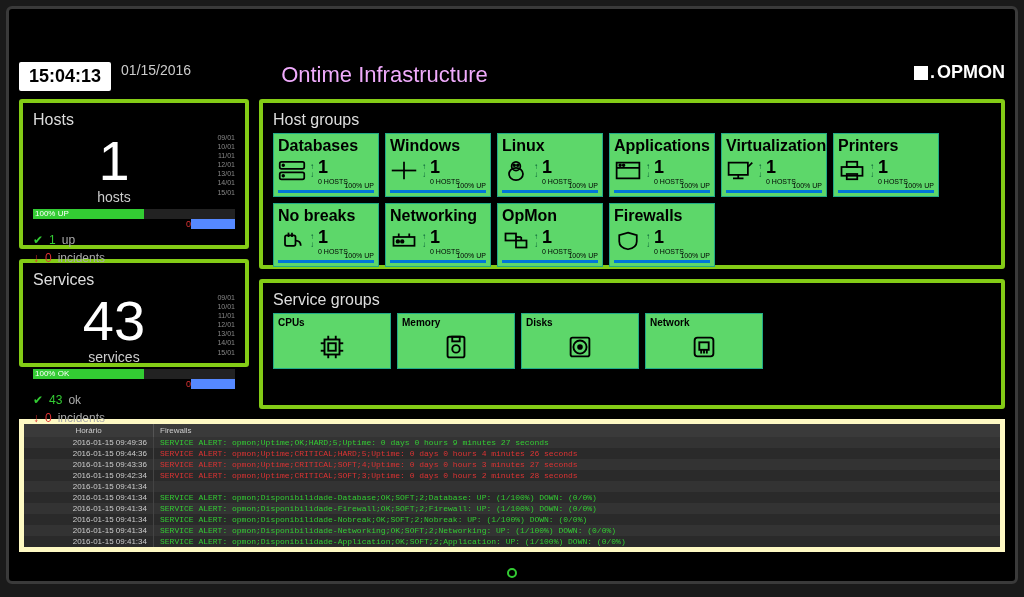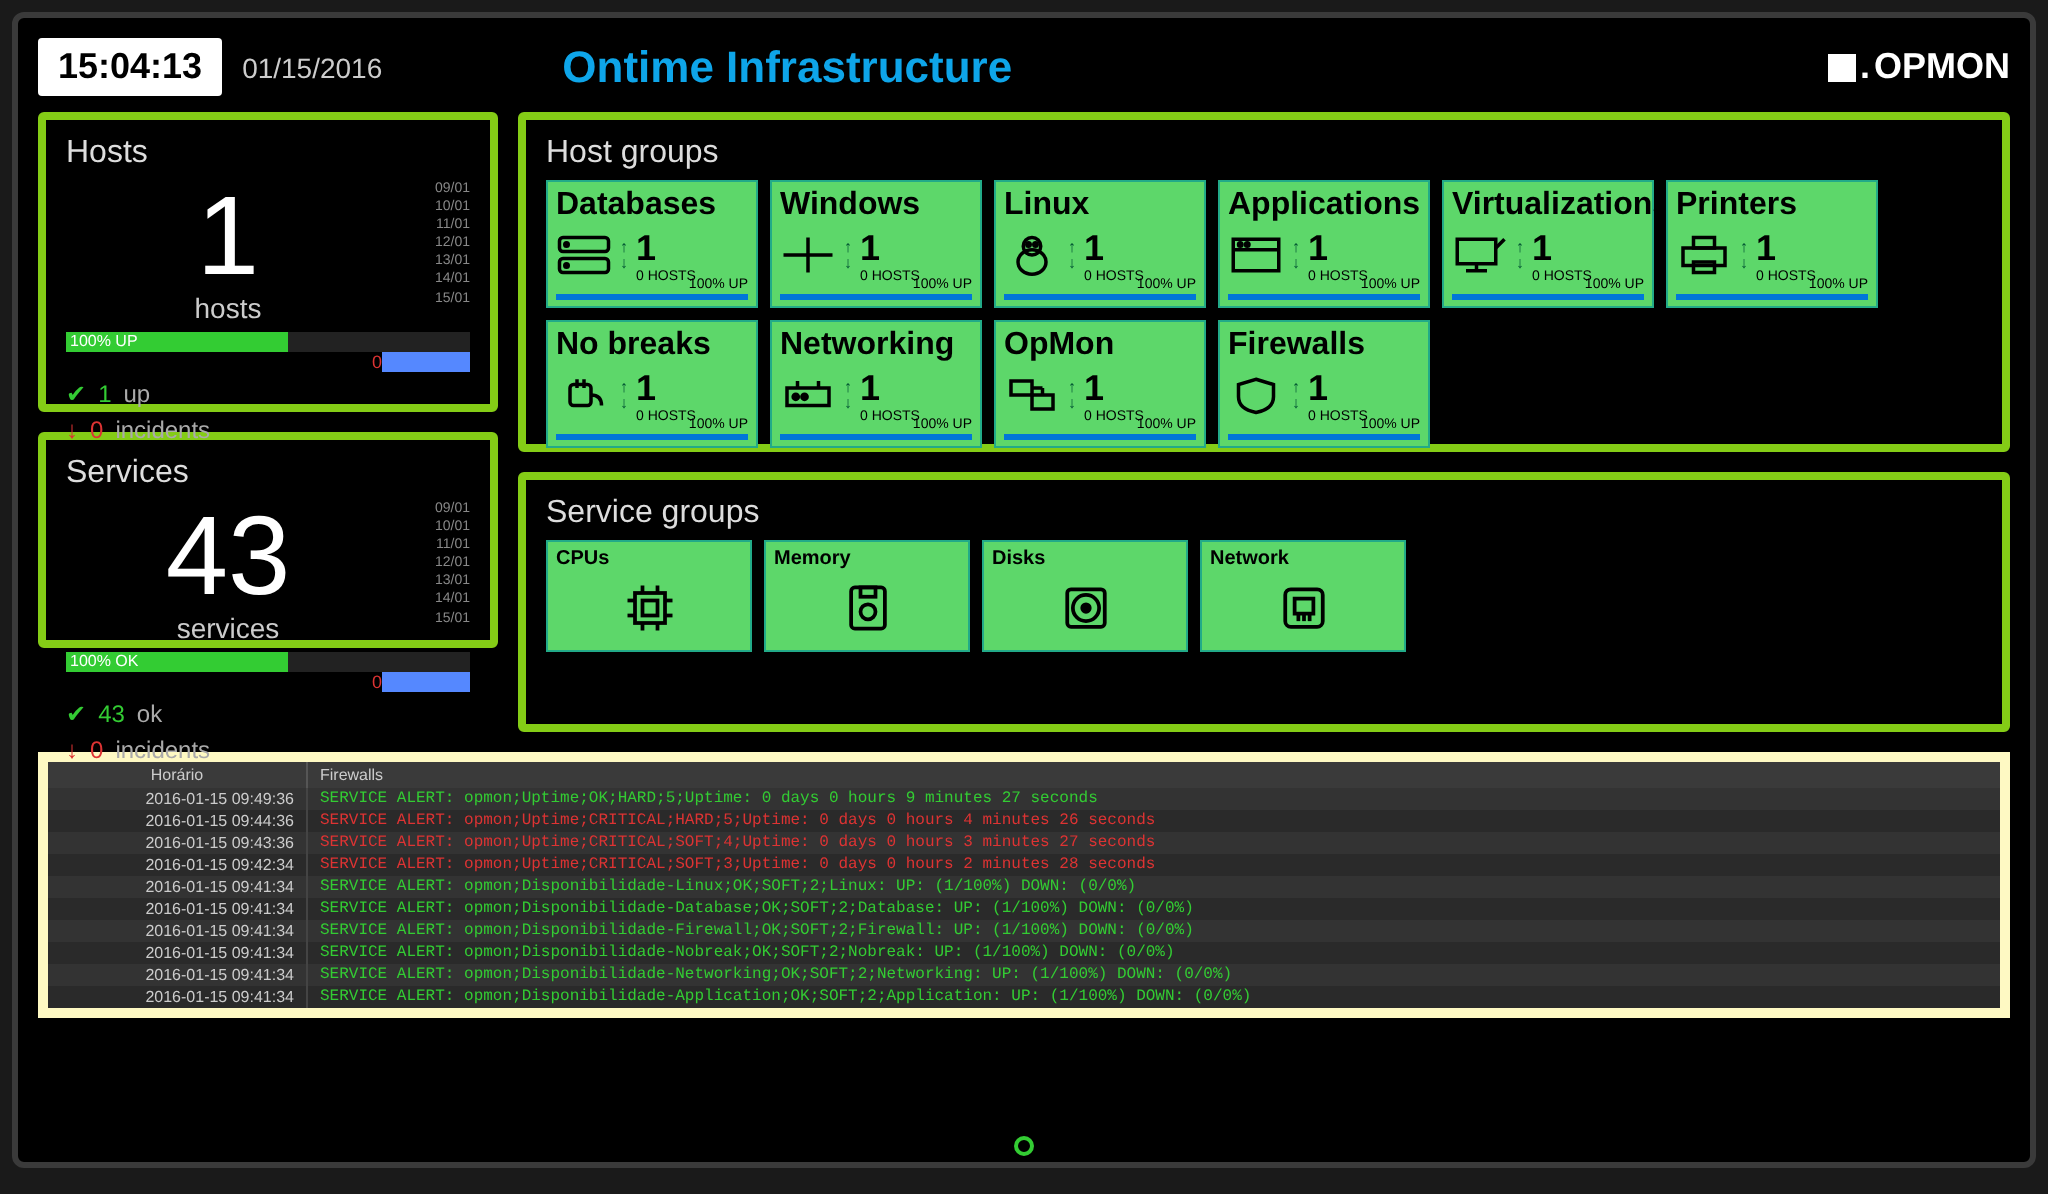--- a/index.html
+++ b/index.html
@@ -1,21 +1,21 @@
 <!DOCTYPE html>
 <html><head>
 <meta charset="utf-8">
 <style>
   * { margin: 0; padding: 0; box-sizing: border-box; }
   body { background: #1a1a1a; font-family: Arial, sans-serif; color: #fff; width: 1024px; height: 597px; overflow: hidden; }
   .frame { background: #000; border: 3px solid #3a3a3a; border-radius: 6px; margin: 6px; padding: 10px; height: 578px; position: relative; }
-  .header { display: flex; align-items: center; gap: 10px; margin-bottom: 8px; }
+  .header { display: flex; align-items: flex-start; gap: 10px; margin-bottom: 8px; margin-top: 43px; }
   .clock { background: #fff; color: #000; padding: 4px 10px; font-size: 18px; font-weight: bold; border-radius: 2px; }
   .date { color: #ccc; font-size: 14px; }
-  .title { font-size: 22px; color: #0ea5e9; margin-left: 80px; font-weight: bold; }
+  .title { font-size: 22px; color: #f0abfc; margin-left: 80px; font-weight: normal; }
   .logo { margin-left: auto; color: #fff; font-size: 18px; font-weight: bold; display: flex; align-items: center; gap: 2px; }
   .logo-box { display: inline-block; width: 14px; height: 14px; background: #fff; }
   .main-grid { display: grid; grid-template-columns: 230px 1fr; gap: 10px; }
   .panel { background: #000; border: 4px solid #84cc16; border-radius: 3px; padding: 8px 10px; }
   .panel-title { font-size: 16px; color: #ddd; margin-bottom: 4px; }
   .big-num-wrap { display: flex; }
   .big-num-col { flex: 1; text-align: center; }
   .big-num { font-size: 56px; line-height: 1; color: #fff; }
   .big-label { font-size: 14px; color: #ccc; }
   .dates-col { font-size: 7px; color: #888; line-height: 1.3; width: 40px; text-align: right; }
@@ -33,21 +33,21 @@
   .txt-grey { color: #aaa; }
   .groups { display: flex; flex-wrap: wrap; gap: 6px; margin-top: 4px; }
   .card { background: #5dd76a; color: #000; width: 106px; height: 64px; border: 1px solid #2a8; padding: 3px 4px; position: relative; font-size: 10px; }
   .card-title { font-weight: bold; font-size: 16px; }
   .card-body { display: flex; align-items: center; gap: 4px; margin-top: 2px; }
   .card-icon { width: 28px; height: 22px; }
   .card-num { font-size: 18px; font-weight: bold; }
   .card-sub { font-size: 7px; }
   .card-bar { position: absolute; bottom: 3px; left: 4px; right: 4px; height: 3px; background: #0077d8; }
   .card-up { position: absolute; bottom: 7px; right: 4px; font-size: 7px; }
-  .sg-card { background: #5dd76a; color: #000; width: 103px; height: 56px; border: 1px solid #2a8; padding: 3px 4px; font-size: 10px; }
+  .sg-card { background: #5dd76a; color: #000; width: 118px; height: 56px; border: 1px solid #2a8; padding: 3px 4px; font-size: 10px; }
   .sg-title { font-weight: bold; }
   .sg-icon { width: 30px; height: 28px; margin: 4px auto 0; display: block; }
   .log-panel { margin-top: 10px; border: 5px solid #fef9c3; background: #1a1a1a; font-size: 8px; }
   .log-header { display: flex; background: #3a3a3a; color: #ccc; }
   .log-col-time { width: 130px; padding: 2px 6px; text-align: center; border-right: 1px solid #555; }
   .log-col-inc { flex: 1; padding: 2px 6px; }
   .log-row { display: flex; }
   .log-row:nth-child(even) { background: #2a2a2a; }
   .log-row:nth-child(odd) { background: #333; }
   .log-time { width: 130px; padding: 1px 6px; text-align: right; color: #ccc; border-right: 1px solid #444; }
@@ -393,21 +393,20 @@
         <div class="log-row">
           <div class="log-time">2016-01-15 09:43:36</div>
           <div class="log-msg c-red">SERVICE ALERT: opmon;Uptime;CRITICAL;SOFT;4;Uptime: 0 days 0 hours 3 minutes 27 seconds</div>
         </div>
         <div class="log-row">
           <div class="log-time">2016-01-15 09:42:34</div>
           <div class="log-msg c-red">SERVICE ALERT: opmon;Uptime;CRITICAL;SOFT;3;Uptime: 0 days 0 hours 2 minutes 28 seconds</div>
         </div>
         <div class="log-row">
           <div class="log-time">2016-01-15 09:41:34</div>
-          <div class="log-msg c-green">SERVICE ALERT: opmon;Disponibilidade-Linux;OK;SOFT;2;Linux: UP: (1/100%) DOWN: (0/0%)</div>
         </div>
         <div class="log-row">
           <div class="log-time">2016-01-15 09:41:34</div>
           <div class="log-msg c-green">SERVICE ALERT: opmon;Disponibilidade-Database;OK;SOFT;2;Database: UP: (1/100%) DOWN: (0/0%)</div>
         </div>
         <div class="log-row">
           <div class="log-time">2016-01-15 09:41:34</div>
           <div class="log-msg c-green">SERVICE ALERT: opmon;Disponibilidade-Firewall;OK;SOFT;2;Firewall: UP: (1/100%) DOWN: (0/0%)</div>
         </div>
         <div class="log-row">

